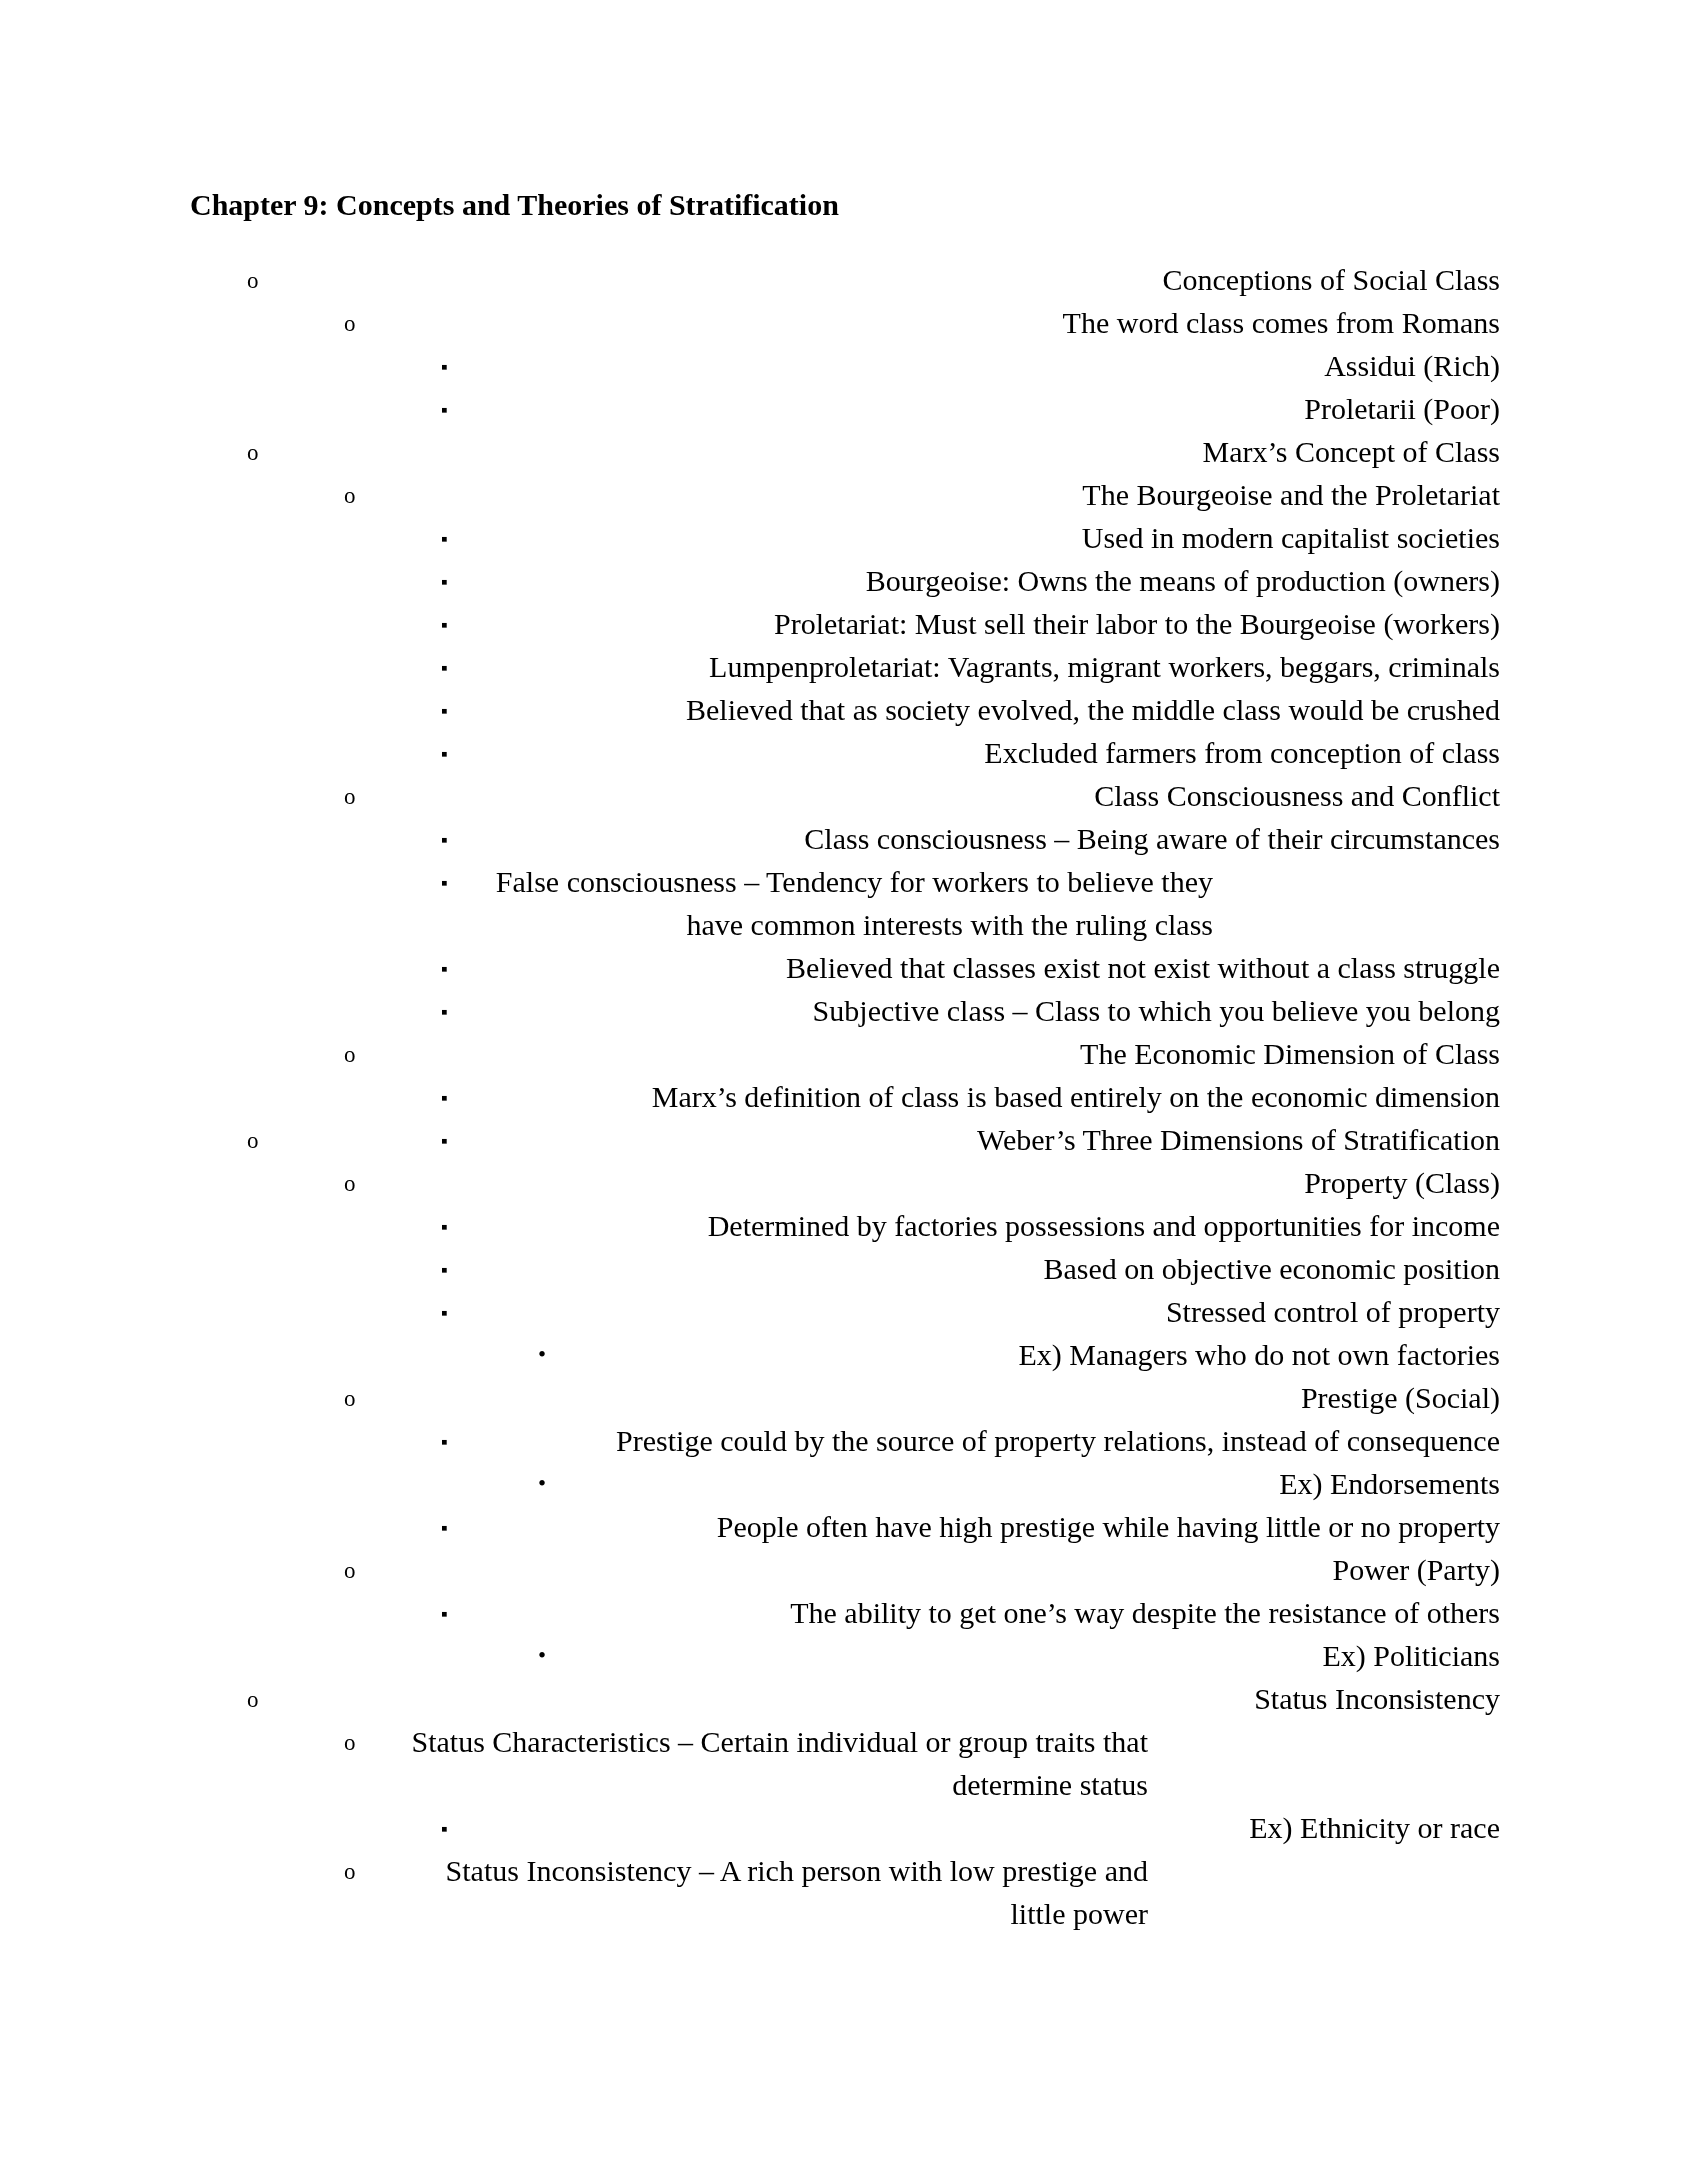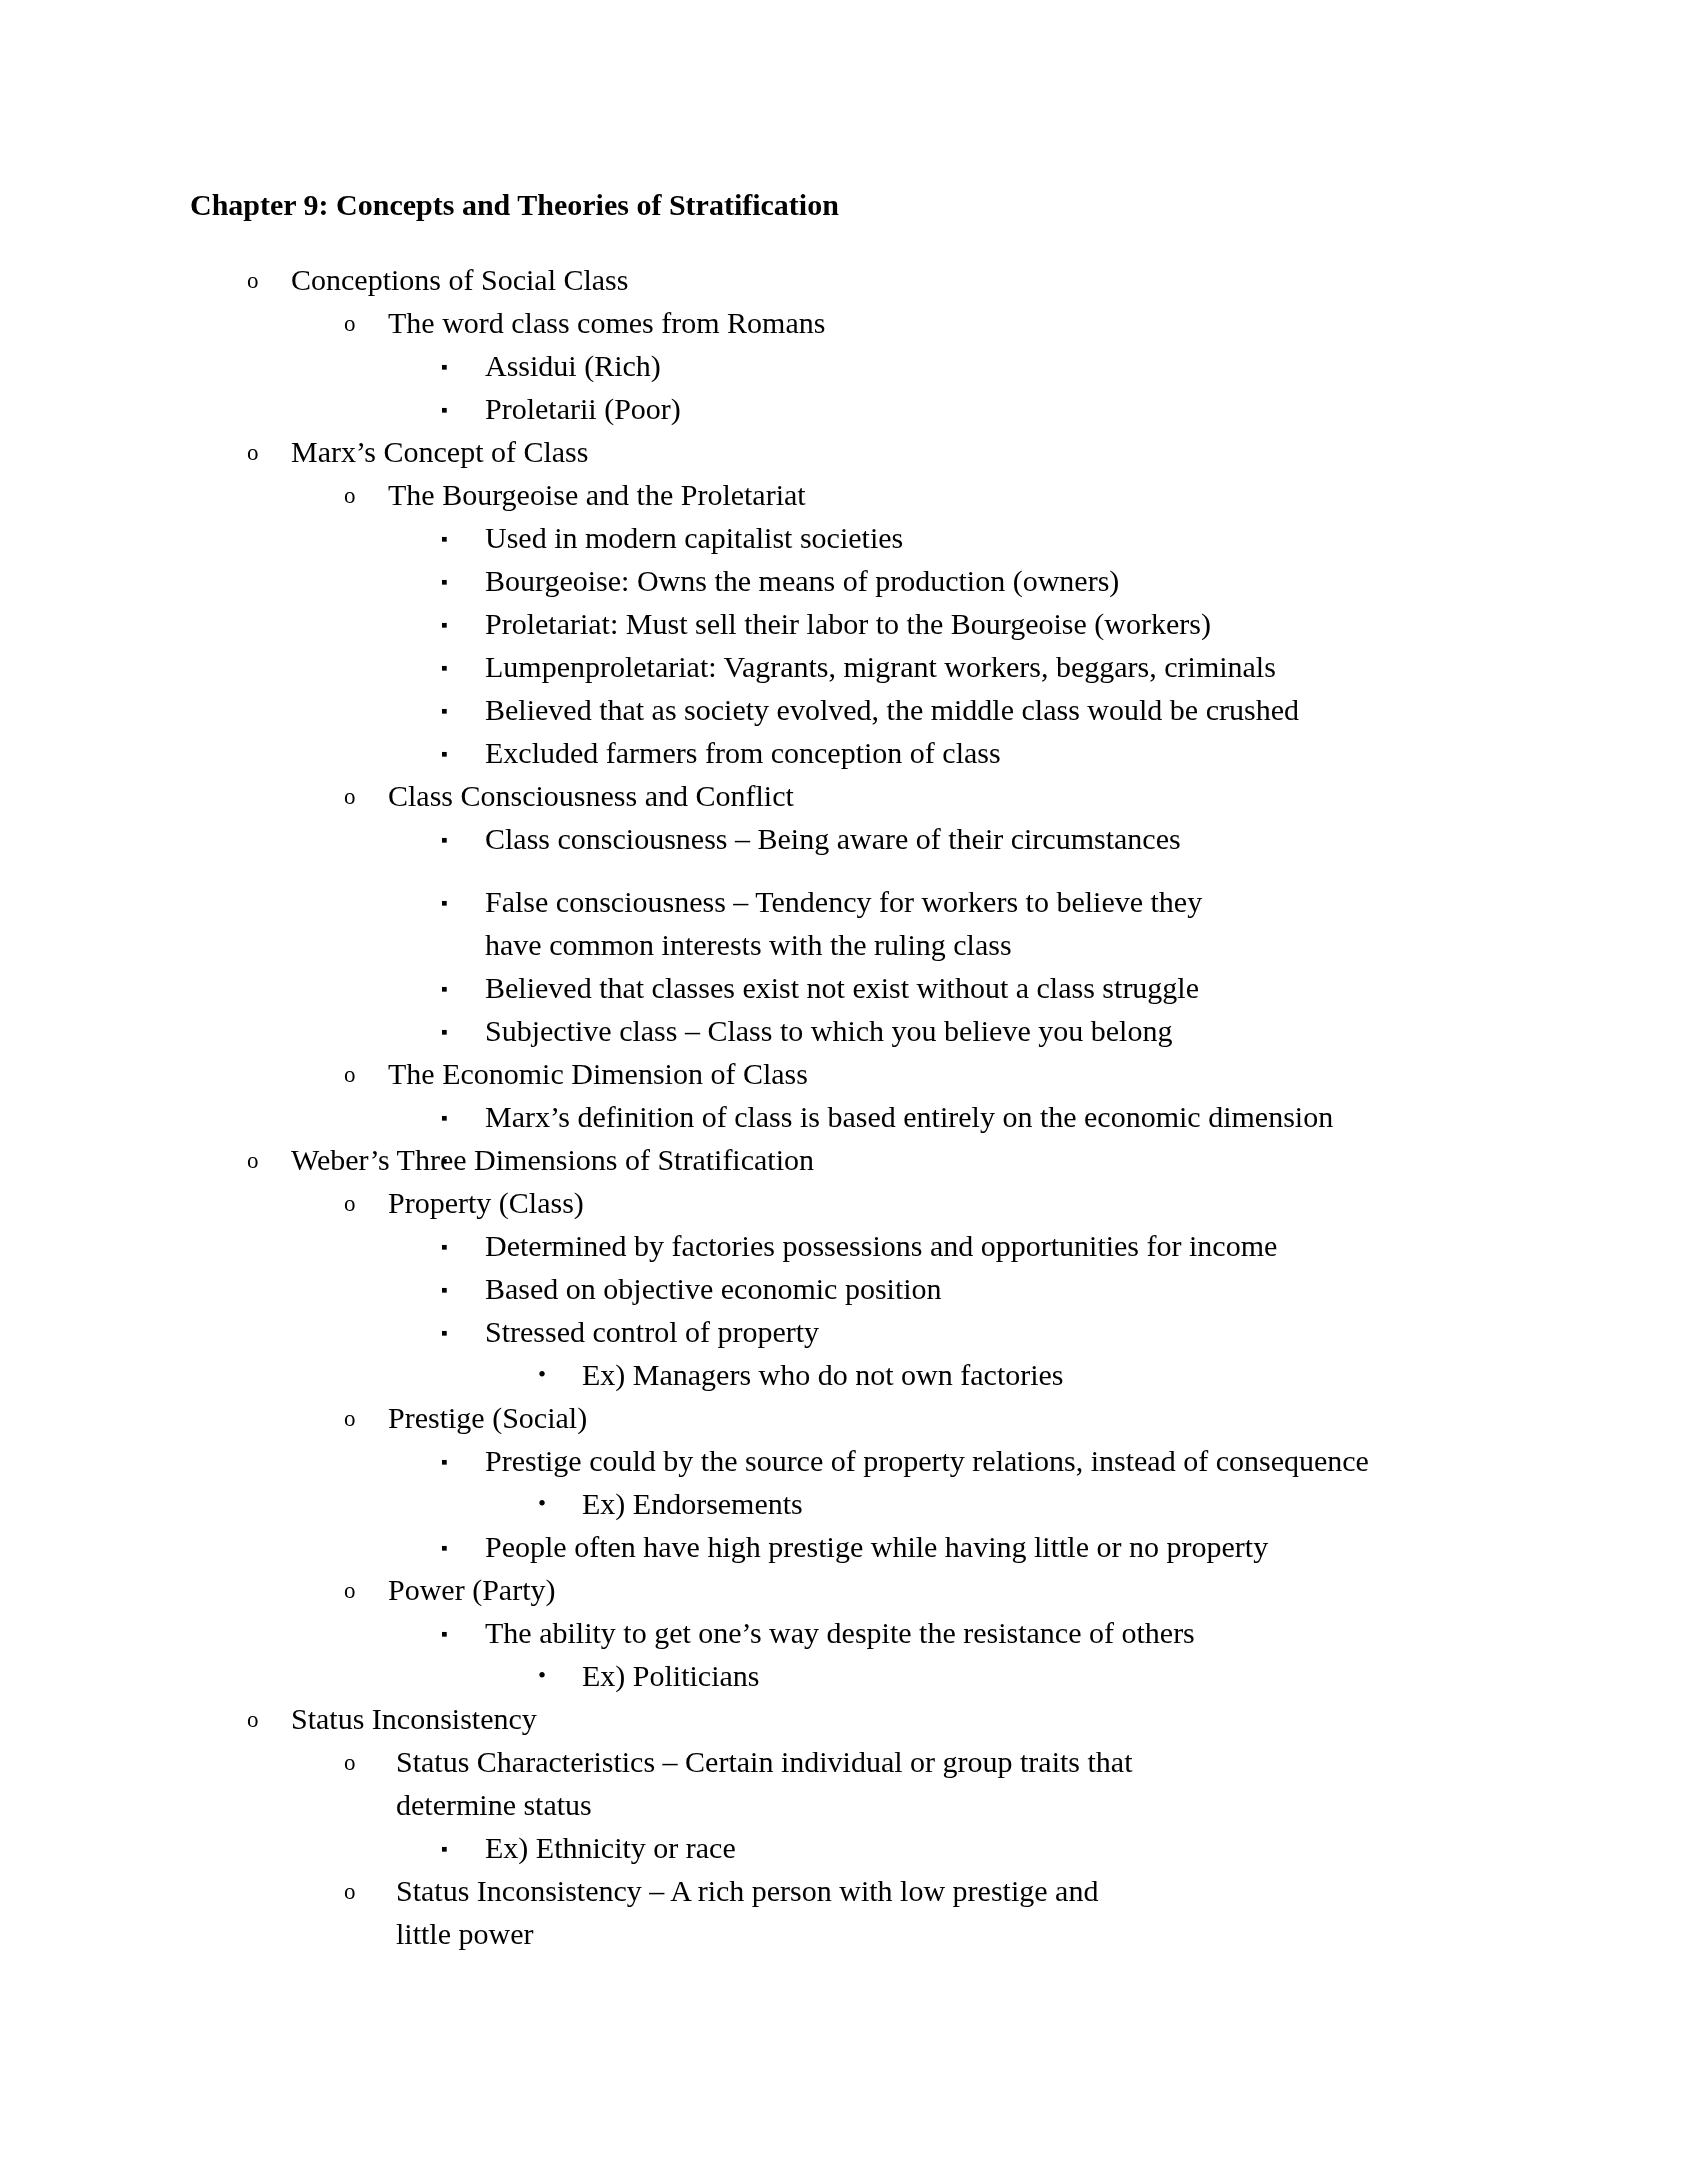--- a/index.html
+++ b/index.html
@@ -72,25 +72,25 @@
   .bullet.filled-square {
     font-size: 19px;
     line-height: 45px;
   }
   .bullet.filled-circle {
     font-size: 23px;
     line-height: 44px;
   }
   .text {
     display: block;
+    text-align: right;
   }
   
   .w-wrap {
     max-width: 728px;
-    margin-top: 20px;
   }
   .w-wrap-c {
     max-width: 752px;
     margin-left: 8px;
   }
 </style>
 </head>
 <body>
 
 <div class="page">

